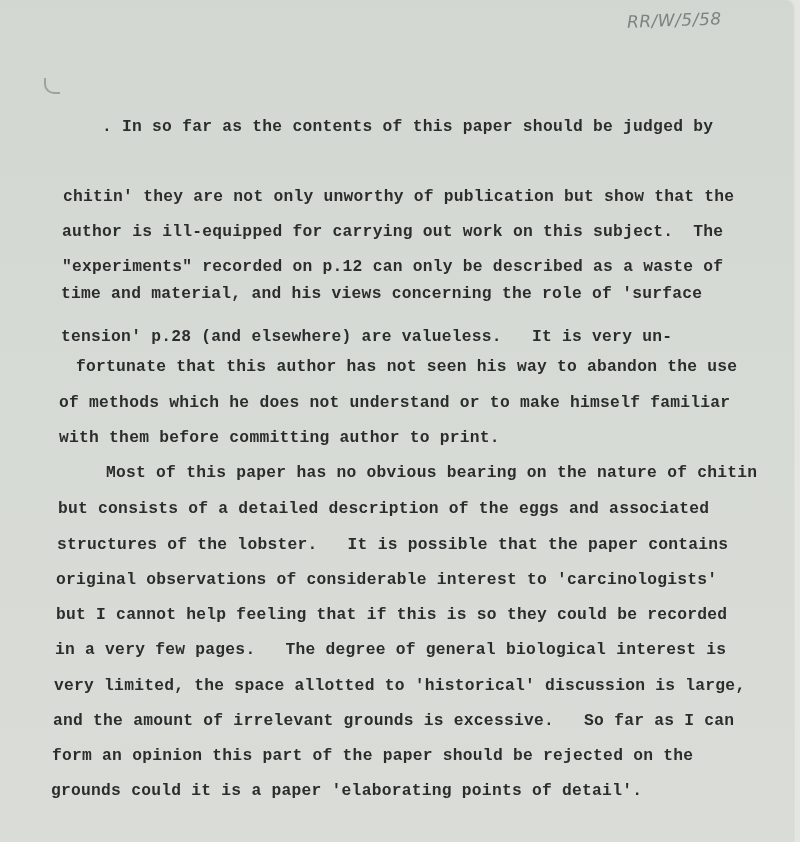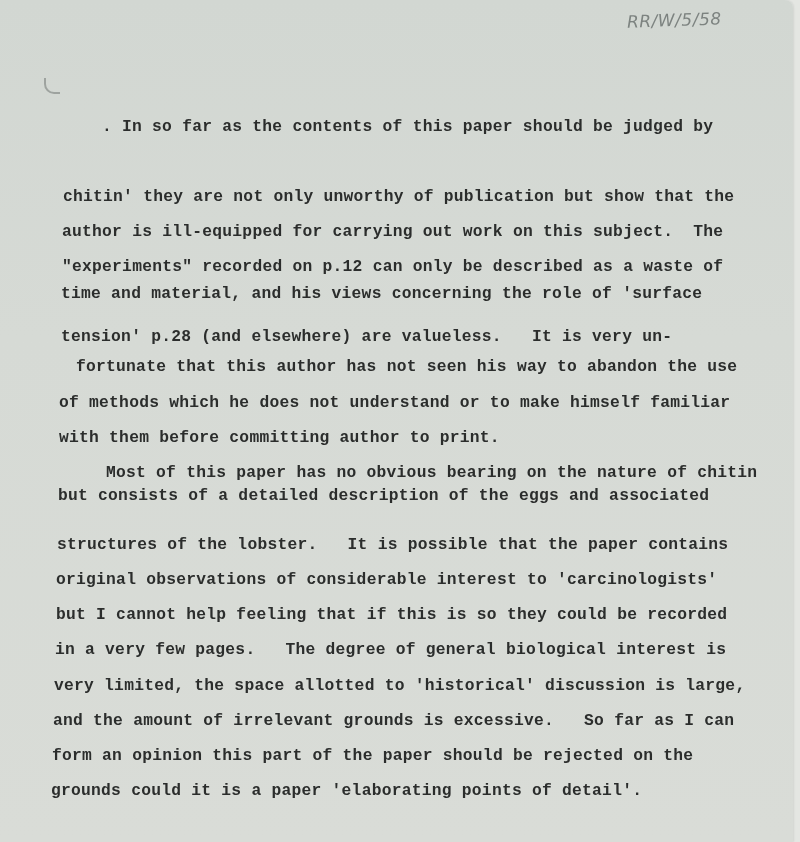--- a/index.html
+++ b/index.html
@@ -73,21 +73,21 @@
   <div class="typed line" style="left:63px; top:187px;">chitin' they are not only unworthy of publication but show that the</div>
   <div class="typed line" style="left:62px; top:222px;">author is ill-equipped for carrying out work on this subject.  The</div>
   <div class="typed line" style="left:62px; top:257px;">"experiments" recorded on p.12 can only be described as a waste of</div>
   <div class="typed line" style="left:61px; top:284px;">time and material, and his views concerning the role of 'surface</div>
   <div class="typed line" style="left:61px; top:327px;">tension' p.28 (and elsewhere) are valueless.   It is very un-</div>
   <div class="typed line" style="left:60px; top:357px;margin-left:16px;">fortunate that this author has not seen his way to abandon the use</div>
   <div class="typed line" style="left:59px; top:393px;">of methods which he does not understand or to make himself familiar</div>
   <div class="typed line" style="left:59px; top:428px;">with them before committing author to print.</div>
 
   <div class="typed line" style="left:106px; top:463px;">Most of this paper has no obvious bearing on the nature of chitin</div>
-  <div class="typed line" style="left:58px; top:486px;">but consists of a detailed description of the eggs and associated</div>
+  <div class="typed line" style="left:58px; top:499px;">but consists of a detailed description of the eggs and associated</div>
   <div class="typed line" style="left:57px; top:535px;">structures of the lobster.   It is possible that the paper contains</div>
   <div class="typed line" style="left:56px; top:570px;">original observations of considerable interest to 'carcinologists'</div>
   <div class="typed line" style="left:56px; top:605px;">but I cannot help feeling that if this is so they could be recorded</div>
   <div class="typed line" style="left:55px; top:640px;">in a very few pages.   The degree of general biological interest is</div>
   <div class="typed line" style="left:54px; top:676px;">very limited, the space allotted to 'historical' discussion is large,</div>
   <div class="typed line" style="left:53px; top:711px;">and the amount of irrelevant grounds is excessive.   So far as I can</div>
   <div class="typed line" style="left:52px; top:746px;">form an opinion this part of the paper should be rejected on the</div>
   <div class="typed line" style="left:51px; top:781px;">grounds could it is a paper 'elaborating points of detail'.</div>
 </div>
 

